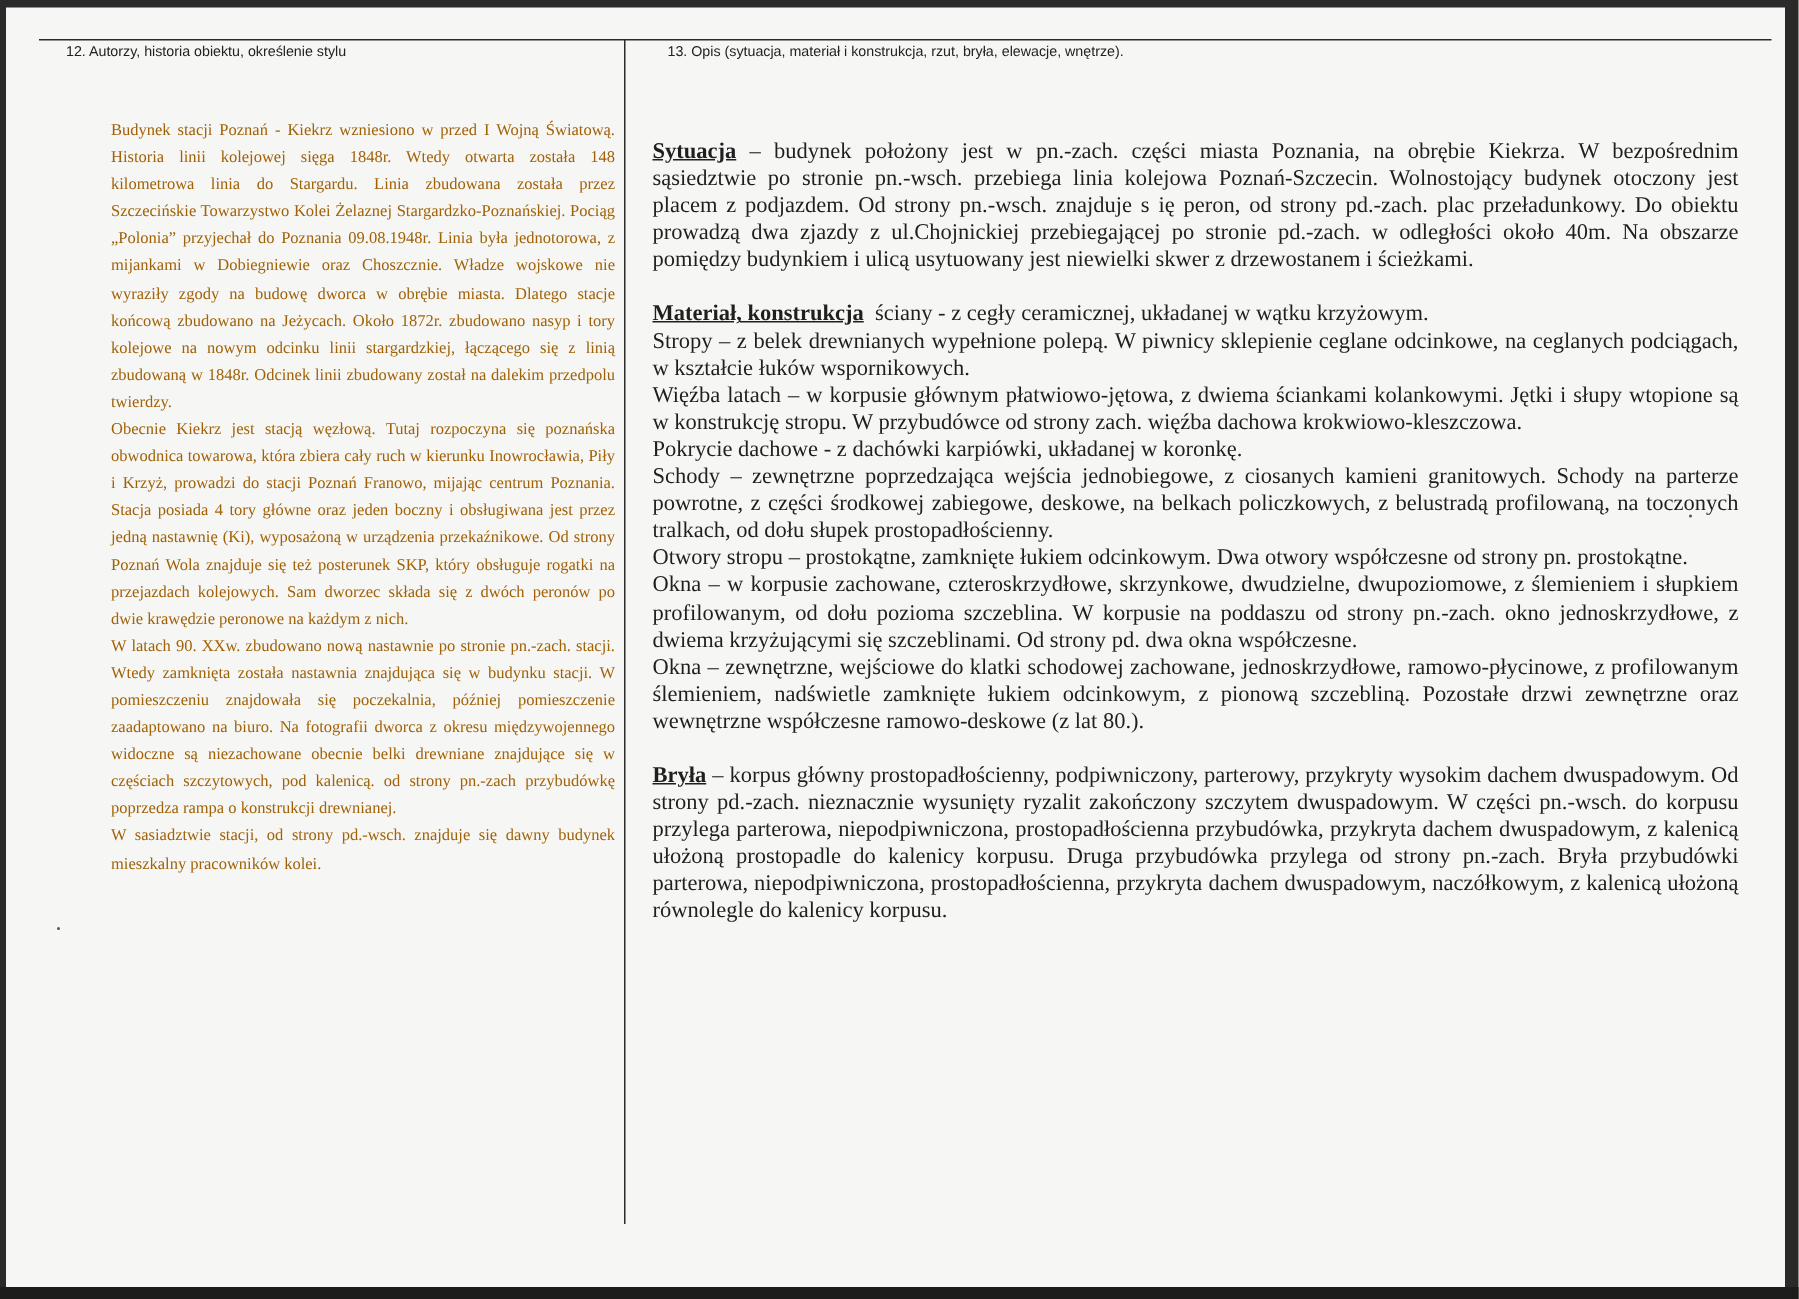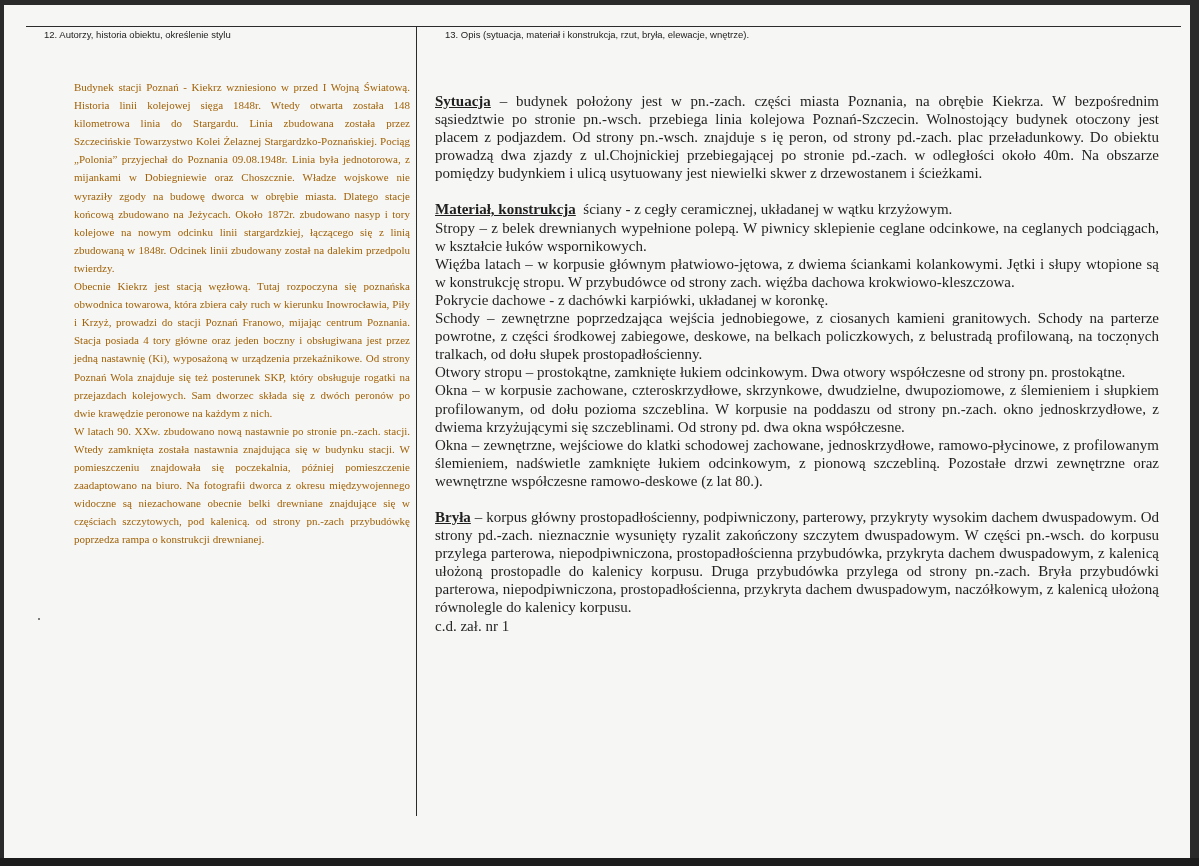--- a/index.html
+++ b/index.html
@@ -58,20 +58,21 @@
   <div class="hr-top"></div>
   <div class="vdivider"></div>
 
   <div class="hdr left">12. Autorzy, historia obiektu, określenie stylu</div>
   <div class="hdr right">13. Opis (sytuacja, materiał i konstrukcja, rzut, bryła, elewacje, wnętrze).</div>
 
   <div class="col-left">
     <p>Budynek  stacji Poznań - Kiekrz wzniesiono w przed I  Wojną Światową. Historia linii kolejowej sięga 1848r.  Wtedy  otwarta  została 148 kilometrowa linia  do  Stargardu.  Linia   zbudowana  została przez Szczecińskie Towarzystwo Kolei Żelaznej Stargardzko-Poznańskiej.    Pociąg    „Polonia” przyjechał do Poznania 09.08.1948r. Linia była jednotorowa, z mijankami w Dobiegniewie oraz Choszcznie. Władze wojskowe nie wyraziły zgody na budowę dworca w obrębie miasta. Dlatego stacje końcową zbudowano na Jeżycach.  Około 1872r. zbudowano nasyp i tory kolejowe na nowym odcinku linii stargardzkiej, łączącego się z  linią zbudowaną w 1848r. Odcinek linii zbudowany został na dalekim przedpolu twierdzy.</p>
     <p>Obecnie  Kiekrz  jest  stacją  węzłową.  Tutaj rozpoczyna się poznańska obwodnica towarowa, która zbiera cały ruch w kierunku Inowrocławia, Piły i Krzyż, prowadzi do stacji Poznań Franowo, mijając centrum Poznania. Stacja posiada 4 tory główne oraz jeden boczny i obsługiwana jest przez jedną nastawnię (Ki), wyposażoną w urządzenia przekaźnikowe. Od strony Poznań Wola znajduje się też posterunek SKP, który obsługuje rogatki na przejazdach kolejowych. Sam dworzec składa się z dwóch peronów po dwie krawędzie peronowe na każdym z nich.</p>
     <p>W latach 90. XXw. zbudowano nową nastawnie po stronie pn.-zach. stacji. Wtedy zamknięta została nastawnia znajdująca się w budynku stacji. W pomieszczeniu znajdowała się poczekalnia, później pomieszczenie zaadaptowano na biuro. Na fotografii dworca z okresu międzywojennego widoczne są niezachowane obecnie belki drewniane znajdujące się w częściach szczytowych, pod kalenicą. od strony pn.-zach  przybudówkę  poprzedza  rampa  o konstrukcji drewnianej.</p>
+    <p>W sasiadztwie stacji, od strony pd.-wsch. znajduje się dawny budynek mieszkalny pracowników kolei.</p>
   </div>
 
   <div class="col-right">
     <p class="section">
       <span class="heading">Sytuacja</span><span> – budynek położony jest w pn.-zach. części miasta Poznania, na obrębie Kiekrza. W bezpośrednim sąsiedztwie po stronie pn.-wsch. przebiega linia kolejowa Poznań-Szczecin. Wolnostojący budynek otoczony jest placem z podjazdem. Od strony pn.-wsch. znajduje s ię peron, od strony pd.-zach. plac przeładunkowy. Do  obiektu  prowadzą dwa zjazdy z ul.Chojnickiej  przebiegającej po stronie  pd.-zach. w odległości około 40m. Na obszarze pomiędzy budynkiem i ulicą  usytuowany jest niewielki skwer z drzewostanem i ścieżkami.</span>
     </p>
 
     <div class="section">
       <span class="line"><span class="heading">Materiał, konstrukcja</span>&nbsp;&nbsp;<span class="term">ściany</span><span> - z cegły ceramicznej, układanej w wątku krzyżowym.</span></span>
       <span class="line"><span class="term">Stropy</span><span> – z belek drewnianych wypełnione polepą. W piwnicy sklepienie ceglane odcinkowe, na ceglanych podciągach, w kształcie łuków wspornikowych.</span></span>
@@ -80,19 +81,18 @@
       <span class="line"><span class="term">Schody</span><span> – zewnętrzne poprzedzająca wejścia jednobiegowe, z ciosanych kamieni granitowych. Schody na parterze powrotne, z części środkowej zabiegowe, deskowe, na belkach policzkowych, z belustradą profilowaną, na toczonych tralkach, od dołu słupek prostopadłościenny.</span></span>
       <span class="line"><span class="term">Otwory stropu</span><span> – prostokątne, zamknięte łukiem odcinkowym. Dwa otwory współczesne od strony pn. prostokątne.</span></span>
       <span class="line"><span class="term">Okna</span><span> – w korpusie zachowane, czteroskrzydłowe, skrzynkowe, dwudzielne, dwupoziomowe, z ślemieniem i słupkiem profilowanym, od dołu pozioma szczeblina. W korpusie na poddaszu od strony pn.-zach. okno jednoskrzydłowe, z dwiema krzyżującymi się szczeblinami. Od strony pd. dwa okna współczesne.</span></span>
       <span class="line"><span class="term">Okna</span><span> – zewnętrzne, wejściowe do klatki schodowej zachowane, jednoskrzydłowe, ramowo-płycinowe, z profilowanym ślemieniem, nadświetle zamknięte łukiem odcinkowym, z pionową szczebliną. Pozostałe drzwi zewnętrzne oraz wewnętrzne współczesne ramowo-deskowe (z lat 80.).</span></span>
     </div>
 
 
     <p class="section cont" style="margin-bottom:0">
       <span class="heading">Bryła</span><span> – korpus główny prostopadłościenny, podpiwniczony, parterowy, przykryty wysokim dachem dwuspadowym. Od strony pd.-zach. nieznacznie wysunięty ryzalit zakończony szczytem dwuspadowym. W części pn.-wsch. do korpusu przylega parterowa, niepodpiwniczona, prostopadłościenna przybudówka, przykryta dachem dwuspadowym, z kalenicą ułożoną prostopadle do kalenicy korpusu. Druga przybudówka przylega od strony pn.-zach. Bryła przybudówki parterowa, niepodpiwniczona, prostopadłościenna, przykryta dachem dwuspadowym, naczółkowym, z kalenicą ułożoną równolegle do kalenicy korpusu.</span>
     </p>
-    <div>c.d. zał. nr 1</div>
   </div>
 
   <div class="speck" style="left:1122px;top:338px"></div>
   <div class="speck" style="left:34px;top:613px"></div>
 </div>
 <div class="bottom-strip"></div>
 
 </body></html>

